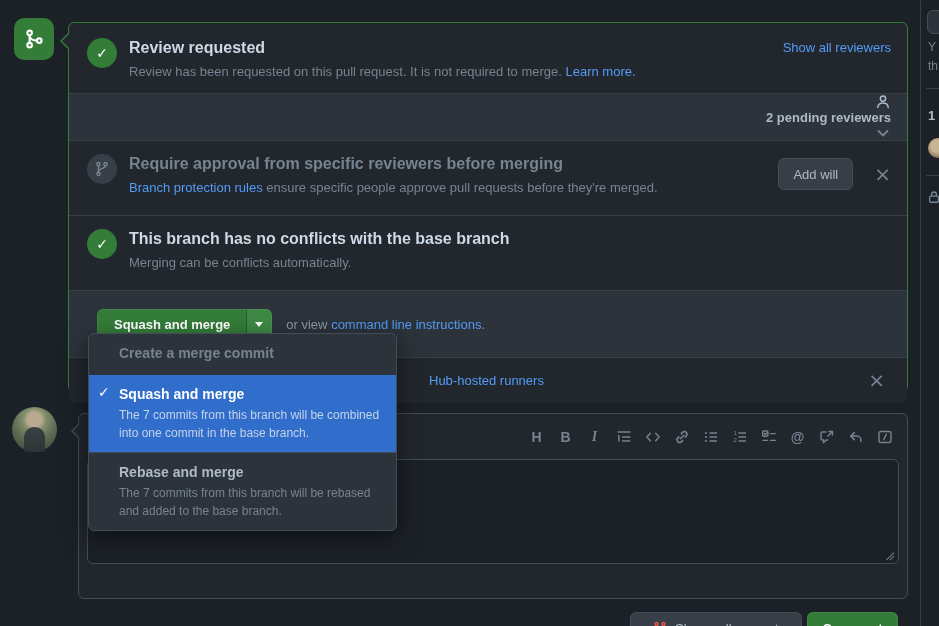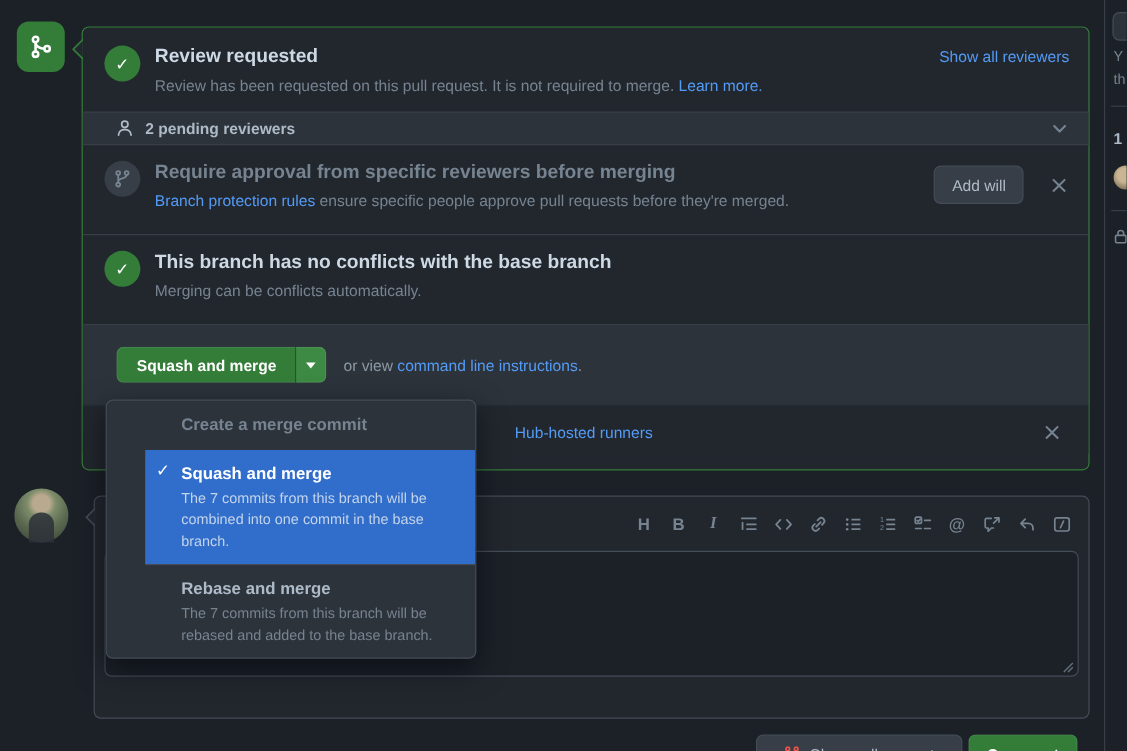--- a/index.html
+++ b/index.html
@@ -14,22 +14,22 @@
   
   .merge-box { position:absolute; left:68px; top:22px; width:840px; height:370px;
     background:#22272e; border:1px solid #347d39; border-radius:6px; z-index:5; }
   .box-caret-outer { position:absolute; left:-9px; top:9px; width:0; height:0;
     border:9px solid transparent; border-left:0; border-right:9px solid #347d39; }
   .box-caret-inner { position:absolute; left:-7px; top:11px; width:0; height:0;
     border:7px solid transparent; border-left:0; border-right:7px solid #22272e; z-index:6; }
 
   .sec { display:flex; align-items:flex-start; }
   .sec-review { height:70px; padding:15px 16px 0 18px; }
-  .row-pending { height:28px; background:#2d333b; border-top:1px solid #373e47; border-bottom:1px solid #373e47;
-    display:flex; align-items:center; padding:0 16px 0 27px; }
+  .row-pending { height:48px; background:#2d333b; border-top:1px solid #373e47; border-bottom:1px solid #373e47;
+    display:flex; align-items:flex-end; padding:0 16px 0 27px;flex-direction:column; }
   .sec-protect { height:74px; padding:13px 16px 0 18px; }
   .sec-conflict { height:75px; border-top:1px solid #373e47; padding:13px 16px 0 18px; }
   .sec-footer { height:67px; background:#2d333b; border-top:1px solid #373e47;
     display:flex; align-items:center; padding:0 16px 0 28px; }
   .sec-notice { height:46px; background:#22272e; border-top:1px solid #373e47;
     position:relative; border-radius:0 0 6px 6px; }
 
   .status-circle { width:30px; height:30px; border-radius:50%; flex:none;
     display:flex; align-items:center; justify-content:center; margin-right:12px; }
   .status-circle.green { background:#347d39; color:#fff; font-size:14px; font-weight:bold; }
@@ -59,21 +59,21 @@
   .caret-down { width:0; height:0; border:4px solid transparent; border-top:5px solid #fff; margin-top:4px; }
   .or-view { font-size:13px; color:#8b98a5; margin-left:14px; }
 
   .notice-link { position:absolute; left:336px; top:15px; font-size:13px;margin-left:24px; }
   .notice-x { position:absolute; right:22px; top:12px; }
 
   
   .merge-dropdown { position:absolute; left:88px; top:333px; width:309px; z-index:30;
     background:#2d333b; border:1px solid #444c56; border-radius:6px; overflow:hidden;
     box-shadow:0 8px 24px rgba(1,4,9,0.55); }
-  .dd-item { position:relative; padding:9px 16px 10px 30px; cursor:pointer;margin-left:32px; }
+  .dd-item { position:relative; padding:9px 16px 10px 30px; cursor:pointer; }
   .dd-item + .dd-item { border-top:1px solid #444c56; }
   .dd-title { font-size:14px; font-weight:bold; line-height:20px; margin-bottom:2px; color:#adbac7; }
   .dd-desc { font-size:12px; line-height:18px; color:#768390; }
   .dd-item.disabled .dd-title { color:#768390; }
   .dd-item.disabled .dd-desc { color:#545d68; }
   .dd-item.selected { background:#316dca; border-top:none; }
   .dd-item.selected .dd-title { color:#fff; }
   .dd-item.selected .dd-desc { color:#c3d4eb; }
   .dd-check { position:absolute; left:9px; top:9px; color:#fff; font-size:14px; font-weight:bold; }
 

